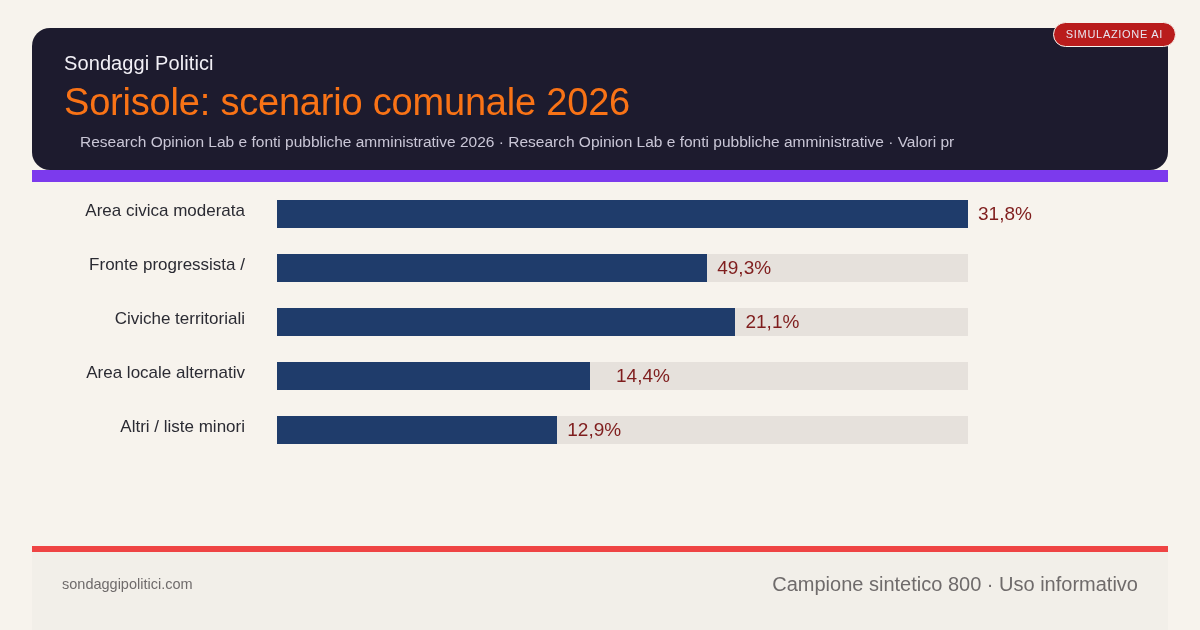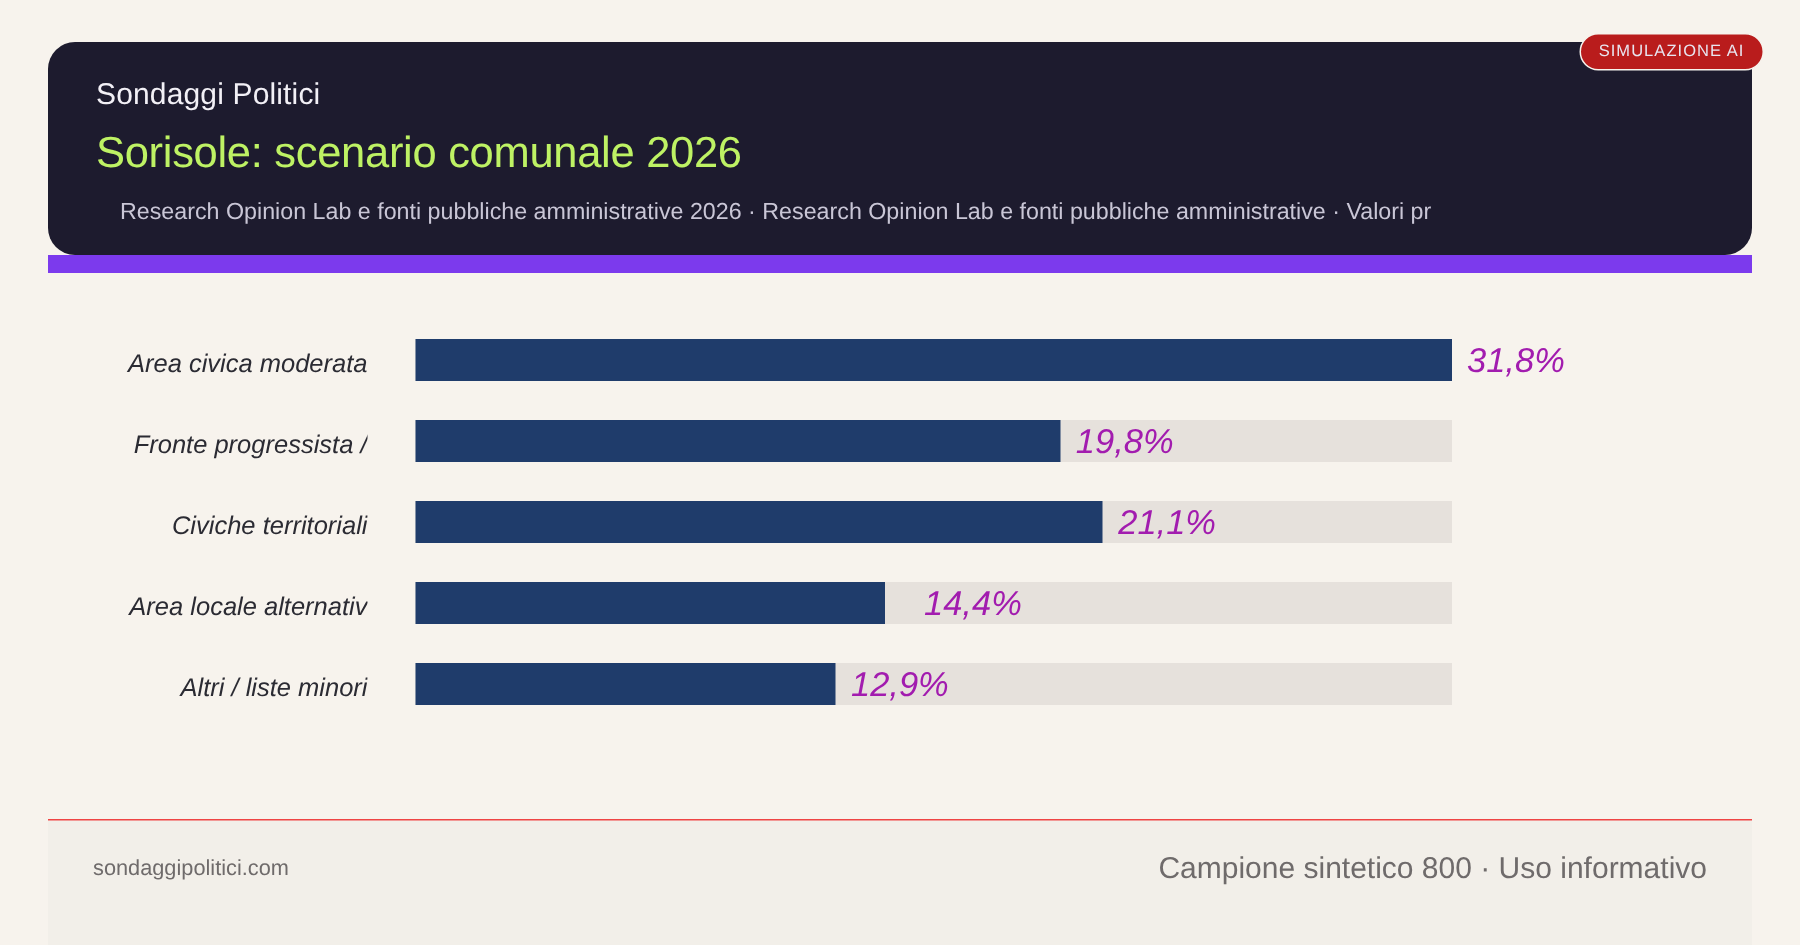--- a/index.html
+++ b/index.html
@@ -36,22 +36,22 @@
     overflow: visible;
   }
   .kicker {
     font-size: 20px;
     color: #f2f0f6;
     letter-spacing: 0.1px;
     line-height: 26px;
     white-space: nowrap;
   }
   .headline {
-    font-size: 29px;
-    color: #bef264;
+    font-size: 38px;
+    color: #f97316;
     line-height: 48px;
     margin-top: 2px;
     white-space: nowrap;
     overflow: hidden;
     letter-spacing: -0.2px;
   }
   .subhead {
     font-size: 15.5px;
     color: #c9c6d6;
     line-height: 22px;
@@ -90,22 +90,21 @@
   .chart {
     position: absolute;
     left: 0px;
     top: 200px;
     width: 1200px;
   }
   .bar-row {
     position: relative;
     height: 54px;
     display: flex;
-    align-items: flex-end;
-    font-style: italic;
+    align-items: flex-start;
   }
   .bar-label {
     width: 245px;
     padding-right: 0px;
     text-align: right;
     font-size: 17px;
     color: #2b2b33;
     white-space: nowrap;
     overflow: hidden;
     line-height: 22px;
@@ -131,34 +130,34 @@
     position: absolute;
     left: 0;
     top: 0;
     height: 28px;
     background: #1f3c6b;
   }
   .bar-value {
     position: absolute;
     top: 50%;
     transform: translateY(-50%);
-    font-size: 23px;
-    color: #a21caf;
+    font-size: 19px;
+    color: #7f1d1d;
     white-space: nowrap;
     line-height: 22px;
   }
 
   
   .footer {
     position: absolute;
     left: 32px;
     top: 546px;
     width: 1136px;
     height: 84px;
-    border-top: 1px solid #ef4444;
+    border-top: 6px solid #ef4444;
     background: #f2efe9;
     display: flex;
     align-items: flex-start;
     justify-content: space-between;
     box-sizing: border-box;
     padding: 22px 30px 0 30px;
   }
   .footer-left {
     font-size: 14.5px;
     color: #6f6b6b;
@@ -193,21 +192,21 @@
           <div class="bar-track" style="background: rgb(230, 225, 220);"></div>
           <div class="bar-fill" style="width: 100%; background: rgb(31, 60, 107);"></div>
           <div class="bar-value" style="left: 701px;">31,8%</div>
         </div>
       </div>
       <div class="bar-row">
         <div class="bar-label">Fronte progressista /</div>
         <div class="bar-area">
           <div class="bar-track" style="background: rgb(230, 225, 220);"></div>
           <div class="bar-fill" style="width: 62.2642%; background: rgb(31, 60, 107);"></div>
-          <div class="bar-value" style="left: 440.245px;">19,8%</div>
+          <div class="bar-value" style="left: 440.245px;">49,3%</div>
         </div>
       </div>
       <div class="bar-row">
         <div class="bar-label">Civiche territoriali</div>
         <div class="bar-area">
           <div class="bar-track" style="background: rgb(230, 225, 220);"></div>
           <div class="bar-fill" style="width: 66.3522%; background: rgb(31, 60, 107);"></div>
           <div class="bar-value" style="left: 468.494px;">21,1%</div>
         </div>
       </div>

